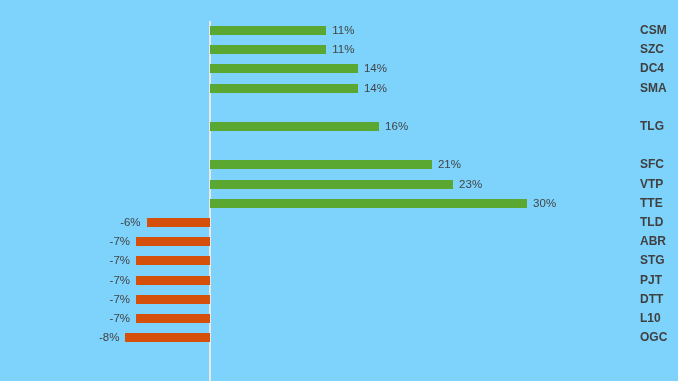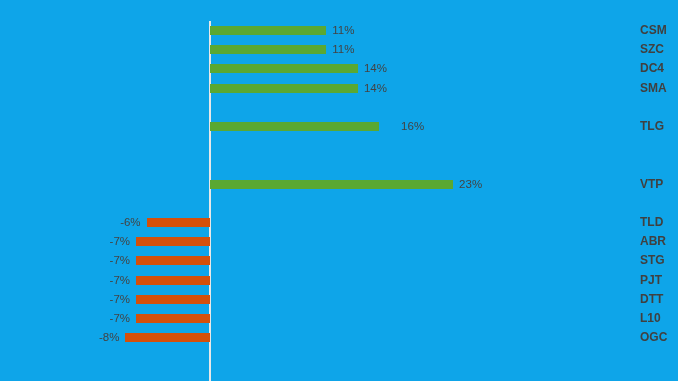--- a/index.html
+++ b/index.html
@@ -12,21 +12,21 @@
     height: 381px;
     overflow: hidden;
     font-family: "Liberation Sans", sans-serif;
     -webkit-font-smoothing: antialiased;
   }
 
   #chart-root {
     position: relative;
     width: 678px;
     height: 381px;
-    background: #0ea5e9;
+    background: #7dd3fc;
   }
 
   
   .axis-line {
     position: absolute;
     left: 209px;
     top: 21px;
     width: 2px;
     height: 360px;
     background: #e8e8e8;
@@ -102,27 +102,37 @@
         <div class="value-label pos" style="left: 363.98px;">14%</div>
         <div class="cat-label">DC4</div>
       </div>
       <div class="bar-row" style="top: 78.6px;">
         <div class="bar positive" style="width: 147.98px; left: 210px;"></div>
         <div class="value-label pos" style="left: 363.98px;">14%</div>
         <div class="cat-label">SMA</div>
       </div>
       <div class="bar-row" style="top: 117px;">
         <div class="bar positive" style="width: 169.12px; left: 210px;"></div>
-        <div class="value-label pos" style="left: 385.12px; margin-left: 16px;">16%</div>
+        <div class="value-label pos" style="left: 385.12px;">16%</div>
         <div class="cat-label">TLG</div>
+      </div>
+      <div class="bar-row" style="top: 155.4px;">
+        <div class="bar positive" style="width: 221.97px; left: 210px;"></div>
+        <div class="value-label pos" style="left: 437.97px;">21%</div>
+        <div class="cat-label">SFC</div>
       </div>
       <div class="bar-row" style="top: 174.6px;">
         <div class="bar positive" style="width: 243.11px; left: 210px;"></div>
         <div class="value-label pos" style="left: 459.11px;">23%</div>
         <div class="cat-label">VTP</div>
+      </div>
+      <div class="bar-row" style="top: 193.8px;">
+        <div class="bar positive" style="width: 317.1px; left: 210px;"></div>
+        <div class="value-label pos" style="left: 533.1px;">30%</div>
+        <div class="cat-label">TTE</div>
       </div>
       <div class="bar-row" style="top: 213px;">
         <div class="bar negative" style="width: 63.42px; left: 146.58px;"></div>
         <div class="value-label neg" style="right: 537.42px;">-6%</div>
         <div class="cat-label">TLD</div>
       </div>
       <div class="bar-row" style="top: 232.2px;">
         <div class="bar negative" style="width: 73.99px; left: 136.01px;"></div>
         <div class="value-label neg" style="right: 547.99px;">-7%</div>
         <div class="cat-label">ABR</div>

